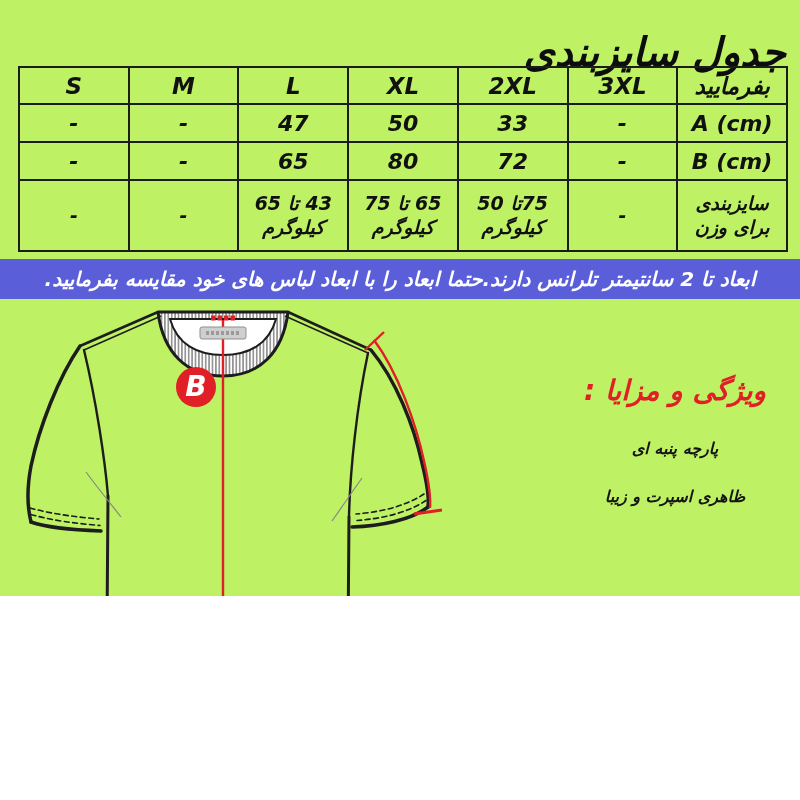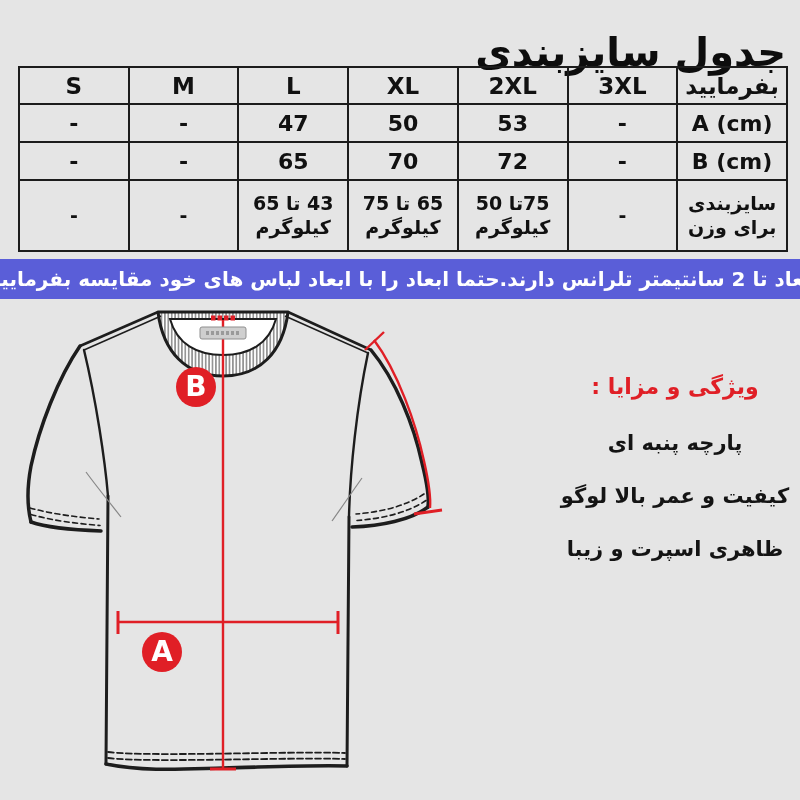--- a/index.html
+++ b/index.html
@@ -1,17 +1,17 @@
 <!DOCTYPE html>
 <html lang="fa"><head>
 <meta charset="utf-8">
 <style>
   html,body{margin:0;padding:0;background:#fff;}
-  .stage{position:relative;width:800px;height:800px;background:#e5e5e5;overflow:hidden;
-         font-family:"DejaVu Sans","Liberation Sans",sans-serif;color:#111;}
+  .stage{position:relative;width:800px;height:596px;background:#bef264;overflow:hidden;
+         font-family:"DejaVu Sans","Liberation Sans",sans-serif;color:#111;font-style:italic;}
 
   
   .page-title{position:absolute;top:2px;right:14px;font-size:40px;font-weight:800;
               color:#0d0d0d;direction:rtl;letter-spacing:-1px;}
 
   
   table.size-table{position:absolute;top:66px;left:18px;width:770px;border-collapse:collapse;
                    table-layout:fixed;direction:ltr;}
   .size-table th,.size-table td{border:2px solid #1c1c1c;text-align:center;vertical-align:middle;
                    font-weight:700;padding:0 2px;}
@@ -27,22 +27,22 @@
   
   .banner{position:absolute;top:259px;left:0;width:800px;height:40px;display:flex;
           align-items:center;justify-content:center;}
   .banner-text{color:#fff;font-size:20px;font-weight:700;direction:rtl;white-space:nowrap;}
 
   
   svg.diagram{position:absolute;top:0;left:0;}
 
   
   .features{position:absolute;top:374px;left:552px;width:246px;text-align:center;direction:rtl;}
-  .features-title{font-size:22px;font-weight:800;margin:0 0 32px 0;}
-  .feature-item{font-size:21px;font-weight:700;color:#141414;margin:0 0 29px 0;}
+  .features-title{font-size:28px;font-weight:800;margin:0 0 32px 0;}
+  .feature-item{font-size:16px;font-weight:700;color:#141414;margin:0 0 29px 0;}
 </style>
 </head>
 <body>
 
 <div class="stage">
 
   <h1 class="page-title">جدول سایزبندی</h1>
 
   <table class="size-table">
     <thead>
@@ -55,29 +55,29 @@
         <th>3XL</th>
         <th class="fa">بفرمایید</th>
       </tr>
     </thead>
     <tbody>
       <tr class="r1">
         <td>-</td>
         <td>-</td>
         <td>47</td>
         <td>50</td>
-        <td>53</td>
+        <td>33</td>
         <td>-</td>
         <td class="ltr">A (cm)</td>
       </tr>
       <tr class="r2">
         <td>-</td>
         <td>-</td>
         <td>65</td>
-        <td>70</td>
+        <td>80</td>
         <td>72</td>
         <td>-</td>
         <td class="ltr">B (cm)</td>
       </tr>
       <tr class="r3">
         <td>-</td>
         <td>-</td>
         <td class="fa">43 تا 65 کیلوگرم</td>
         <td class="fa">65 تا 75 کیلوگرم</td>
         <td class="fa">75تا 50 کیلوگرم</td>
@@ -168,17 +168,16 @@
     </g>
     <g>
       <circle cx="162" cy="652" r="20" fill="#e01f26"></circle>
       <text x="162" y="661" text-anchor="middle" fill="#ffffff" font-size="28" font-weight="bold" font-family="DejaVu Sans, Liberation Sans, sans-serif">A</text>
     </g>
   </svg>
 
   <div class="features">
     <div class="features-title" style="color:#e01f26;">ویژگی و مزایا :</div>
     <div class="feature-item">پارچه پنبه ای</div>
-    <div class="feature-item">کیفیت و عمر بالا لوگو</div>
     <div class="feature-item">ظاهری اسپرت و زیبا</div>
   </div>
 
 </div>
 
 </body></html>

